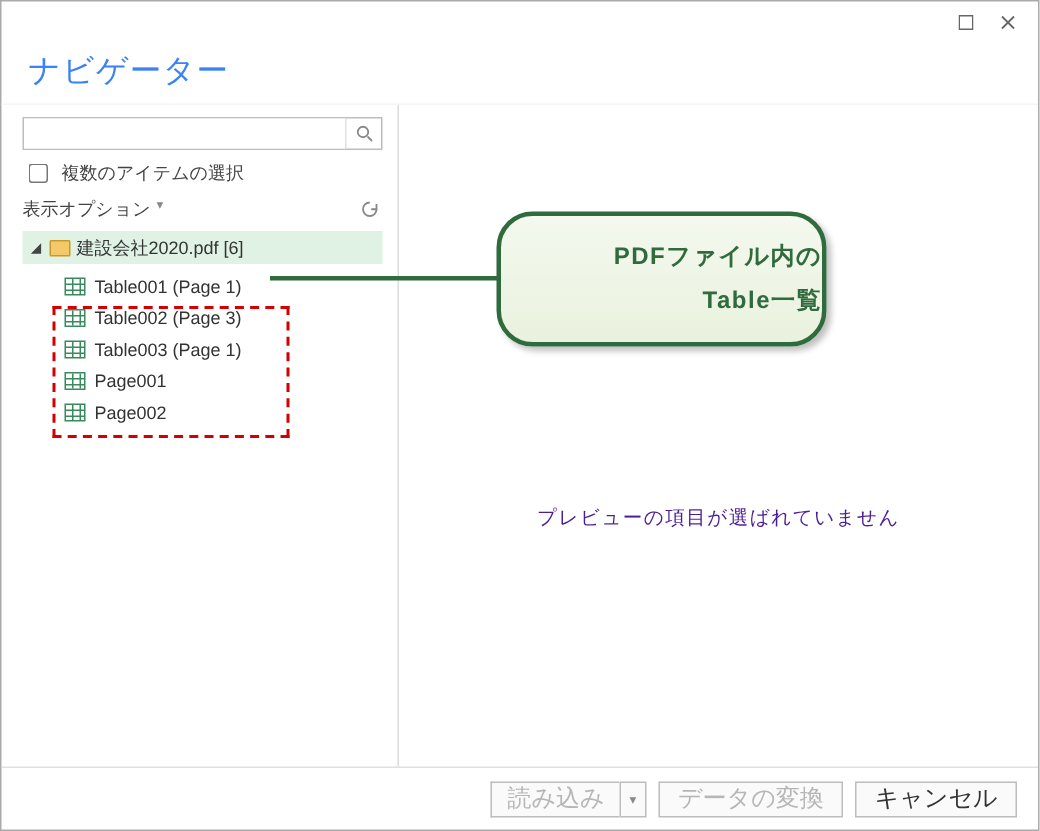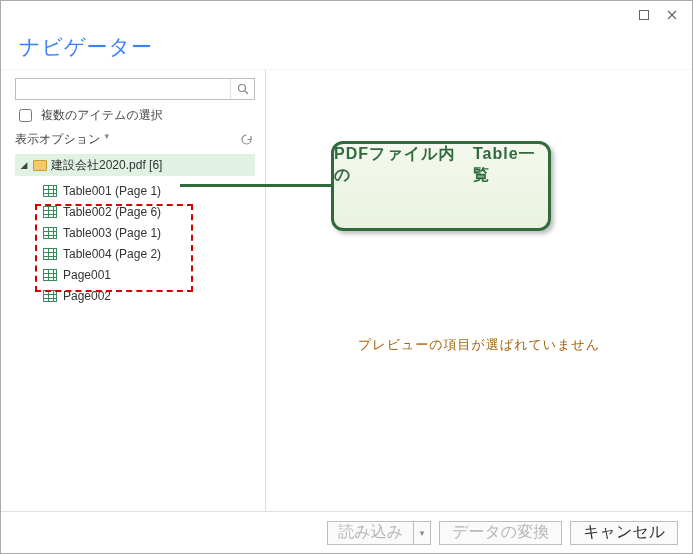--- a/index.html
+++ b/index.html
@@ -160,36 +160,37 @@
     flex: 1;
     border-left: 1px solid #dcdcdc;
     margin-left: 4px;
     position: relative;
     display: flex;
     align-items: flex-start;
     justify-content: center;
   }
   .preview-text {
     margin-top: 266px;
-    color: #a16207;
+    color: #4c1d95;
     font-size: 13px;
     letter-spacing: 1px;
   }
   .callout {
     position: absolute;
     left: 330px;
     top: 140px;
     width: 220px;
     height: 90px;
     border: 3px solid #2f6b3d;
-    border-radius: 12px;
+    border-radius: 24px;
     background: linear-gradient(#f4f8ee, #e9f2de);
     box-shadow: 3px 3px 4px rgba(0,0,0,0.25);
     display: flex;
-    align-items: flex-start;
+    flex-direction: column;
+    align-items: flex-end;
     justify-content: center;
     gap: 8px;
     color: #2f6b3d;
     font-weight: 700;
     font-size: 16px;
     letter-spacing: 1px;
   }
   .callout-line {
     position: absolute;
     left: 179px;
@@ -298,29 +299,25 @@
           <span class="folder-icon"></span>
           <span>建設会社2020.pdf [6]</span>
         </div>
         <div class="children" id="tree-children">
             <div class="node">
               <span class="table-icon"></span>
               <span>Table001 (Page 1)</span>
             </div>
             <div class="node">
               <span class="table-icon"></span>
-              <span>Table002 (Page 6)</span>
+              <span>Table002 (Page 3)</span>
             </div>
             <div class="node">
               <span class="table-icon"></span>
               <span>Table003 (Page 1)</span>
-            </div>
-            <div class="node">
-              <span class="table-icon"></span>
-              <span>Table004 (Page 2)</span>
             </div>
             <div class="node">
               <span class="table-icon"></span>
               <span>Page001</span>
             </div>
             <div class="node">
               <span class="table-icon"></span>
               <span>Page002</span>
             </div>
           </div>

